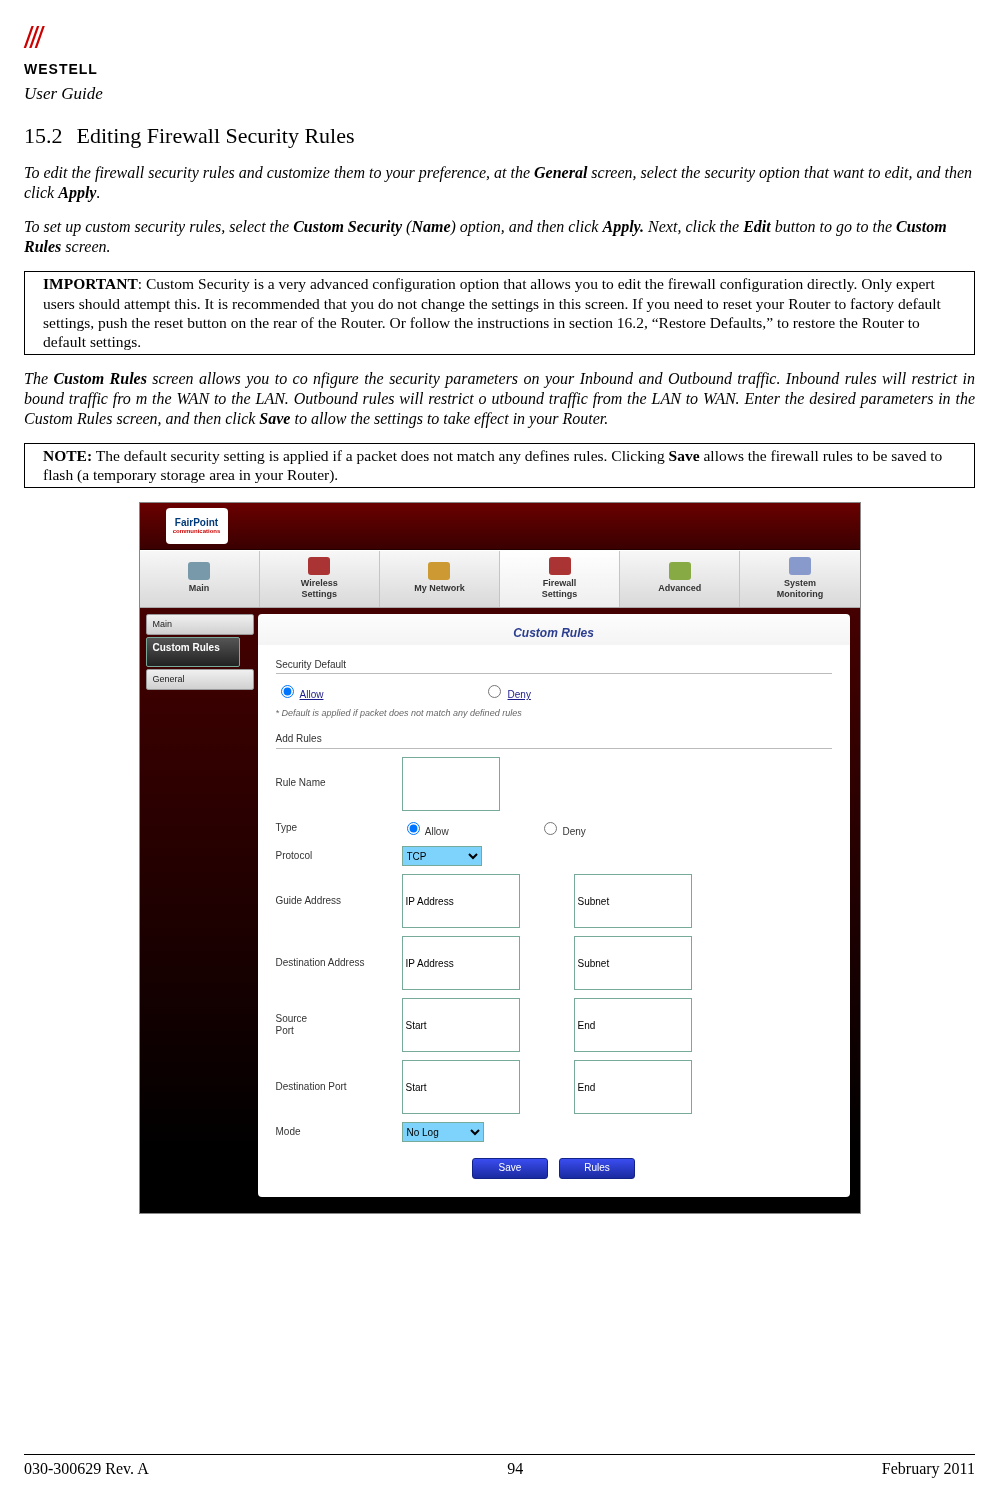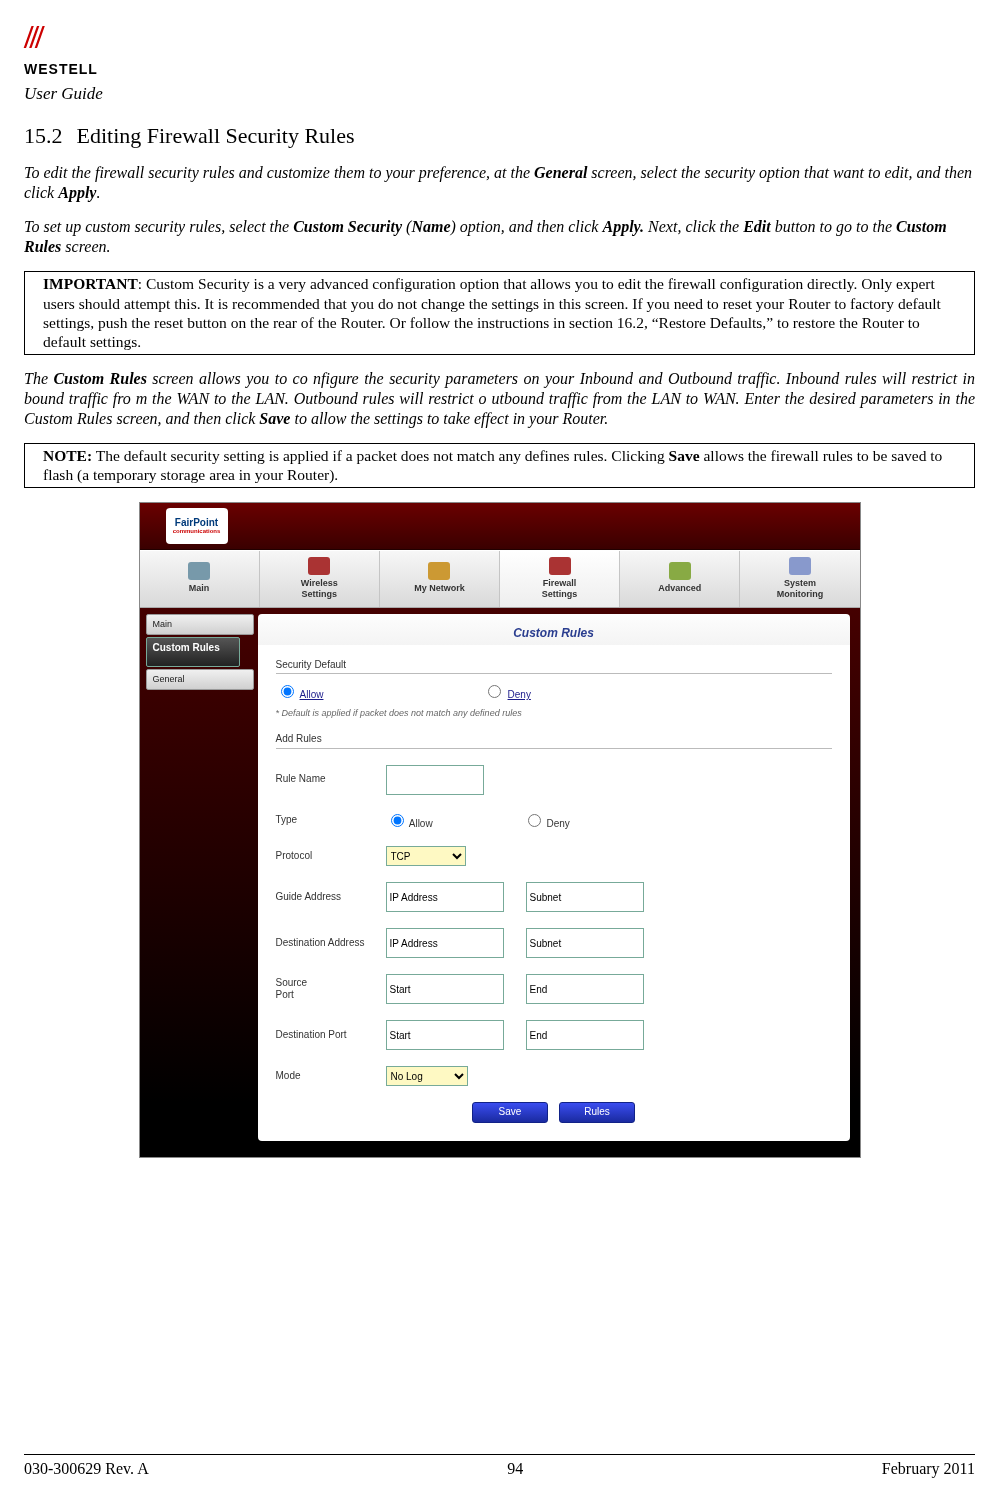--- a/index.html
+++ b/index.html
@@ -98,25 +98,25 @@
   }
   .sec-label { font-size: 10px; color: #333; margin: 10px 0 2px; }
   .hr { border-top: 1px solid #bbb; margin-bottom: 6px; }
   .row { display: flex; align-items: center; gap: 22px; margin: 4px 0; }
   .radio-row { gap: 160px; padding: 2px 0; }
   .radio-lbl { font-size: 10px; text-decoration: underline; color: #1a1a8a; }
   .hint { font-size: 9px; font-style: italic; color: #666; margin-top: 2px; }
 
   .form-row {
     display: grid; grid-template-columns: 110px 130px 10px 130px;
-    align-items: center; font-size: 10px; margin: 16px 0; gap: 0;
+    align-items: center; font-size: 10px; margin: 8px 0; gap: 16px;
   }
   .form-row .col3 { width: 16px; }
-  .inp { height: 18px; width: 110px; border: 1px solid #7a9; font-size: 10px; padding: 5px 3px; background:#fff; }
-  .sel { height: 20px; width: 80px; border: 1px solid #7a9; font-size: 10px; background:#fef9c3; }
+  .inp { height: 18px; width: 110px; border: 1px solid #7a9; font-size: 10px; padding: 17px 3px; background:#fff; }
+  .sel { height: 20px; width: 80px; border: 1px solid #7a9; font-size: 10px; background:#7dd3fc; }
   .type-row { display:flex; align-items:center; gap: 90px; padding-left:0; }
   .btn-row { text-align: center; margin-top: 16px; }
   .btn {
     display: inline-block; min-width: 54px; padding: 3px 10px;
     background: linear-gradient(to bottom,#3a4df0,#1a2aa0);
     color:#fff; font-size: 10px; border-radius: 3px; border:1px solid #112288;
     margin: 0 4px;
   }
 
   .footer {

